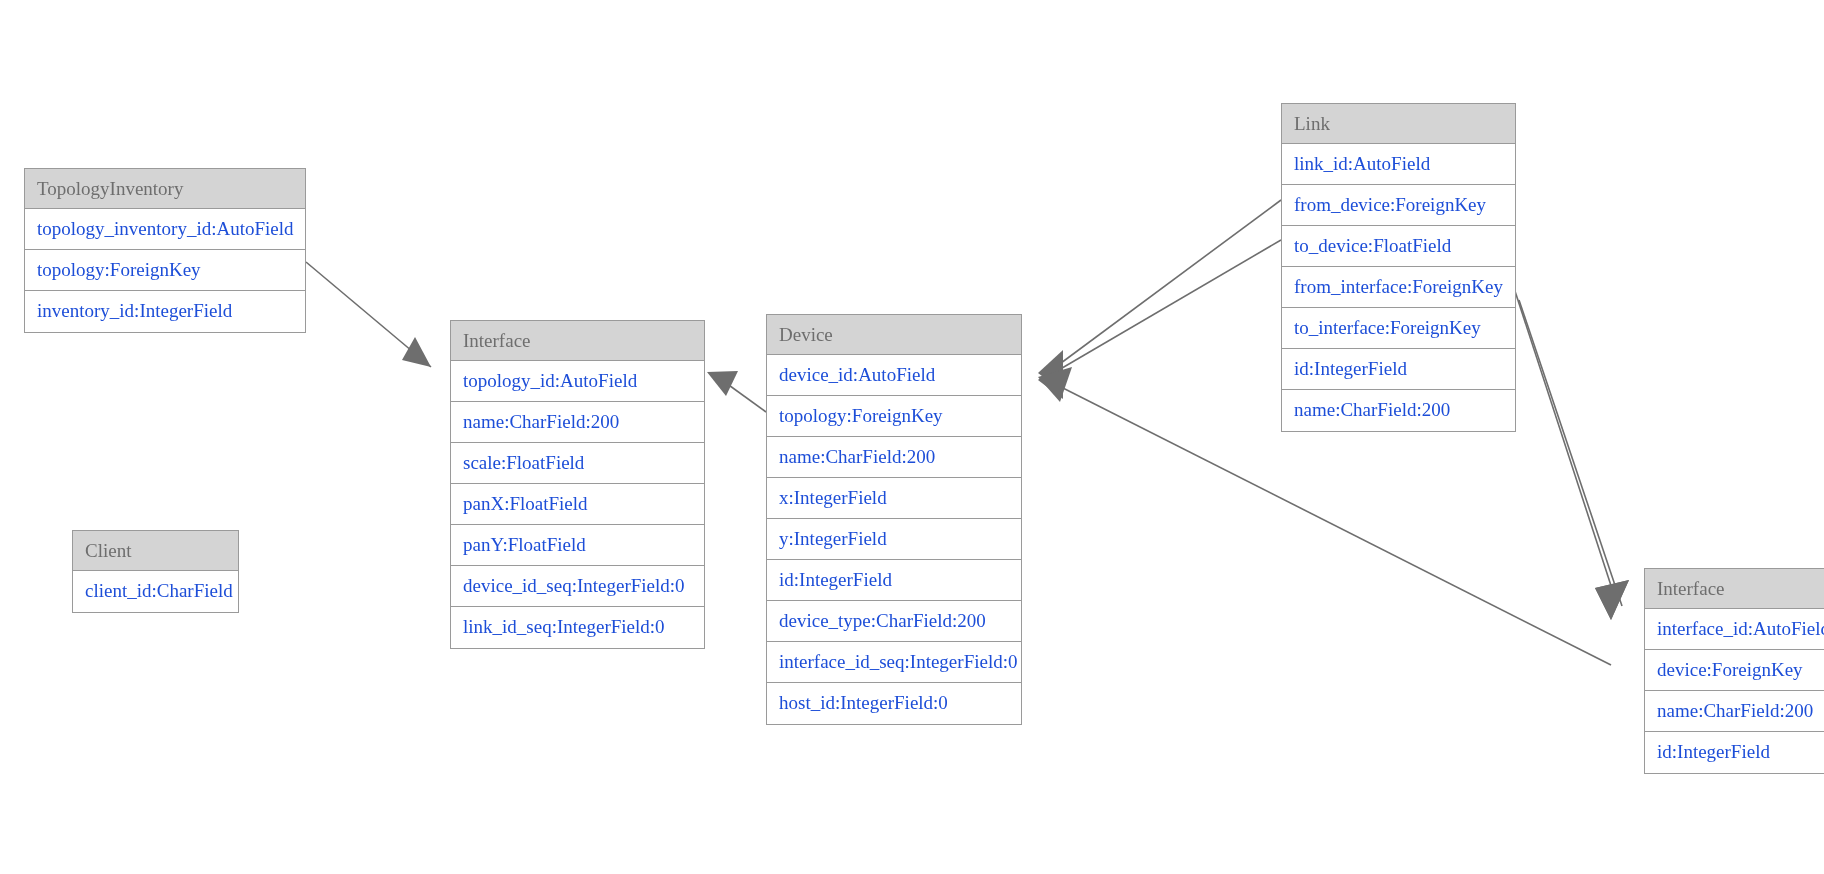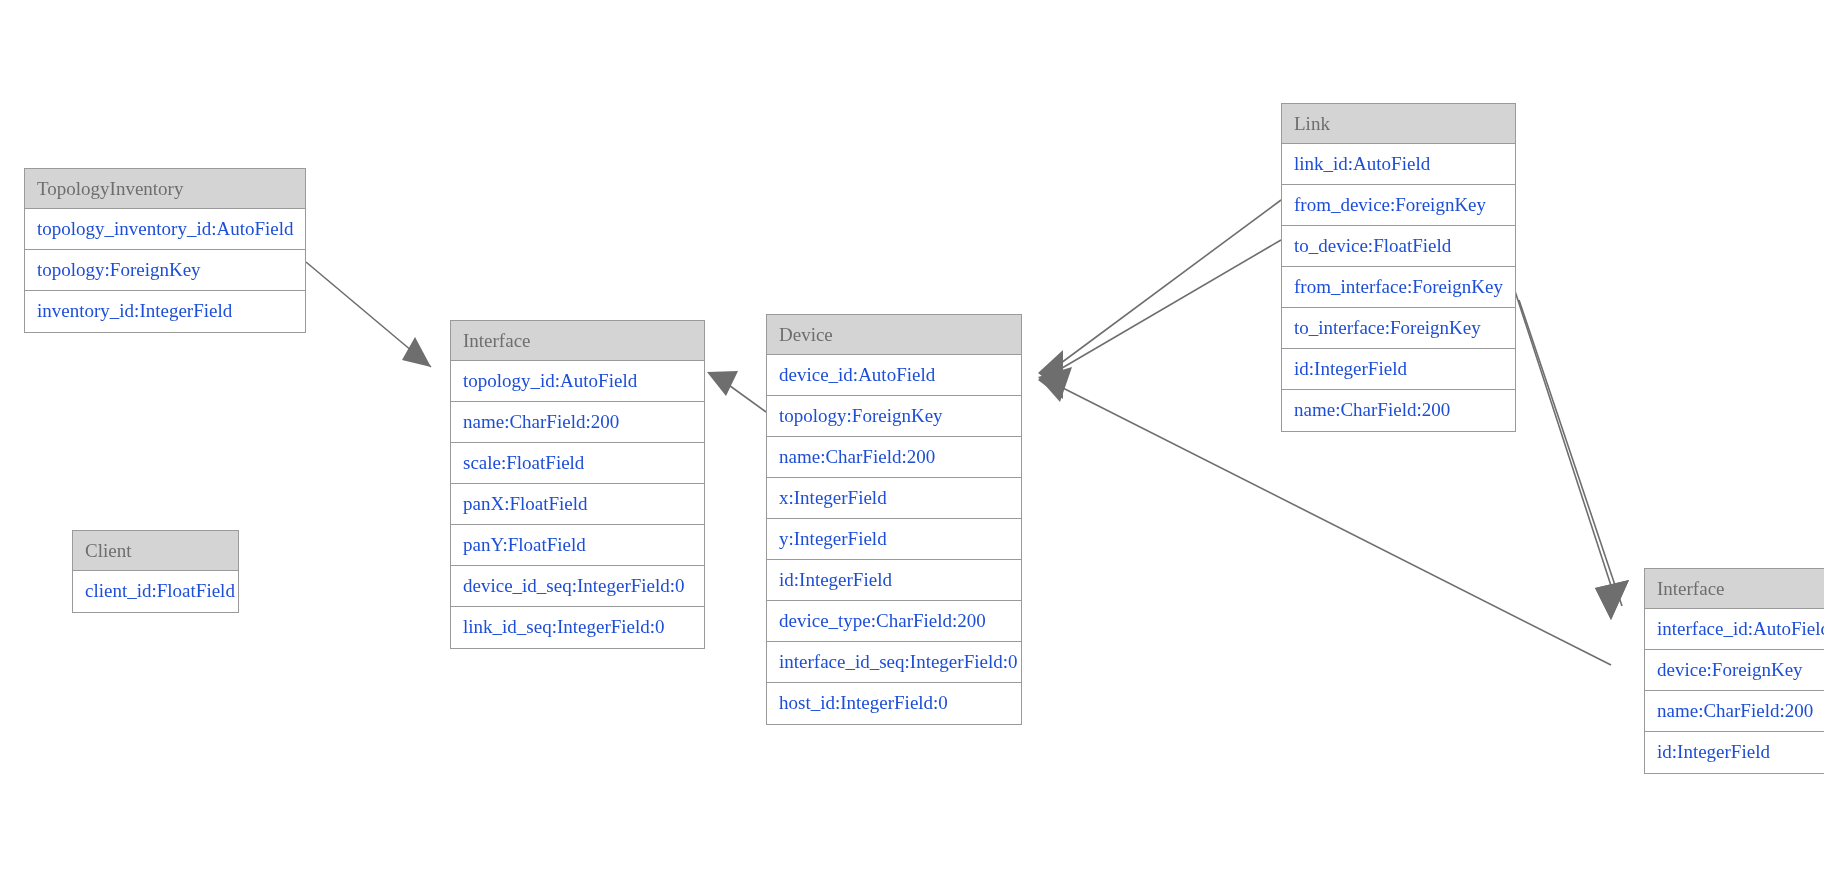--- a/index.html
+++ b/index.html
@@ -99,21 +99,21 @@
     </svg>
 
 <div class="entity" style="left: 24px; top: 168px; width: 282px;">
       <div class="entity-header">TopologyInventory</div>
       <div class="entity-row">topology_inventory_id:AutoField</div>
       <div class="entity-row">topology:ForeignKey</div>
       <div class="entity-row last">inventory_id:IntegerField</div>
     </div>
     <div class="entity" style="left: 72px; top: 530px; width: 167px;">
       <div class="entity-header">Client</div>
-      <div class="entity-row last">client_id:FloatField</div>
+      <div class="entity-row last">client_id:CharField</div>
     </div>
     <div class="entity" style="left: 450px; top: 320px; width: 255px;">
       <div class="entity-header">Interface</div>
       <div class="entity-row">topology_id:AutoField</div>
       <div class="entity-row">name:CharField:200</div>
       <div class="entity-row">scale:FloatField</div>
       <div class="entity-row">panX:FloatField</div>
       <div class="entity-row">panY:FloatField</div>
       <div class="entity-row">device_id_seq:IntegerField:0</div>
       <div class="entity-row last">link_id_seq:IntegerField:0</div>

